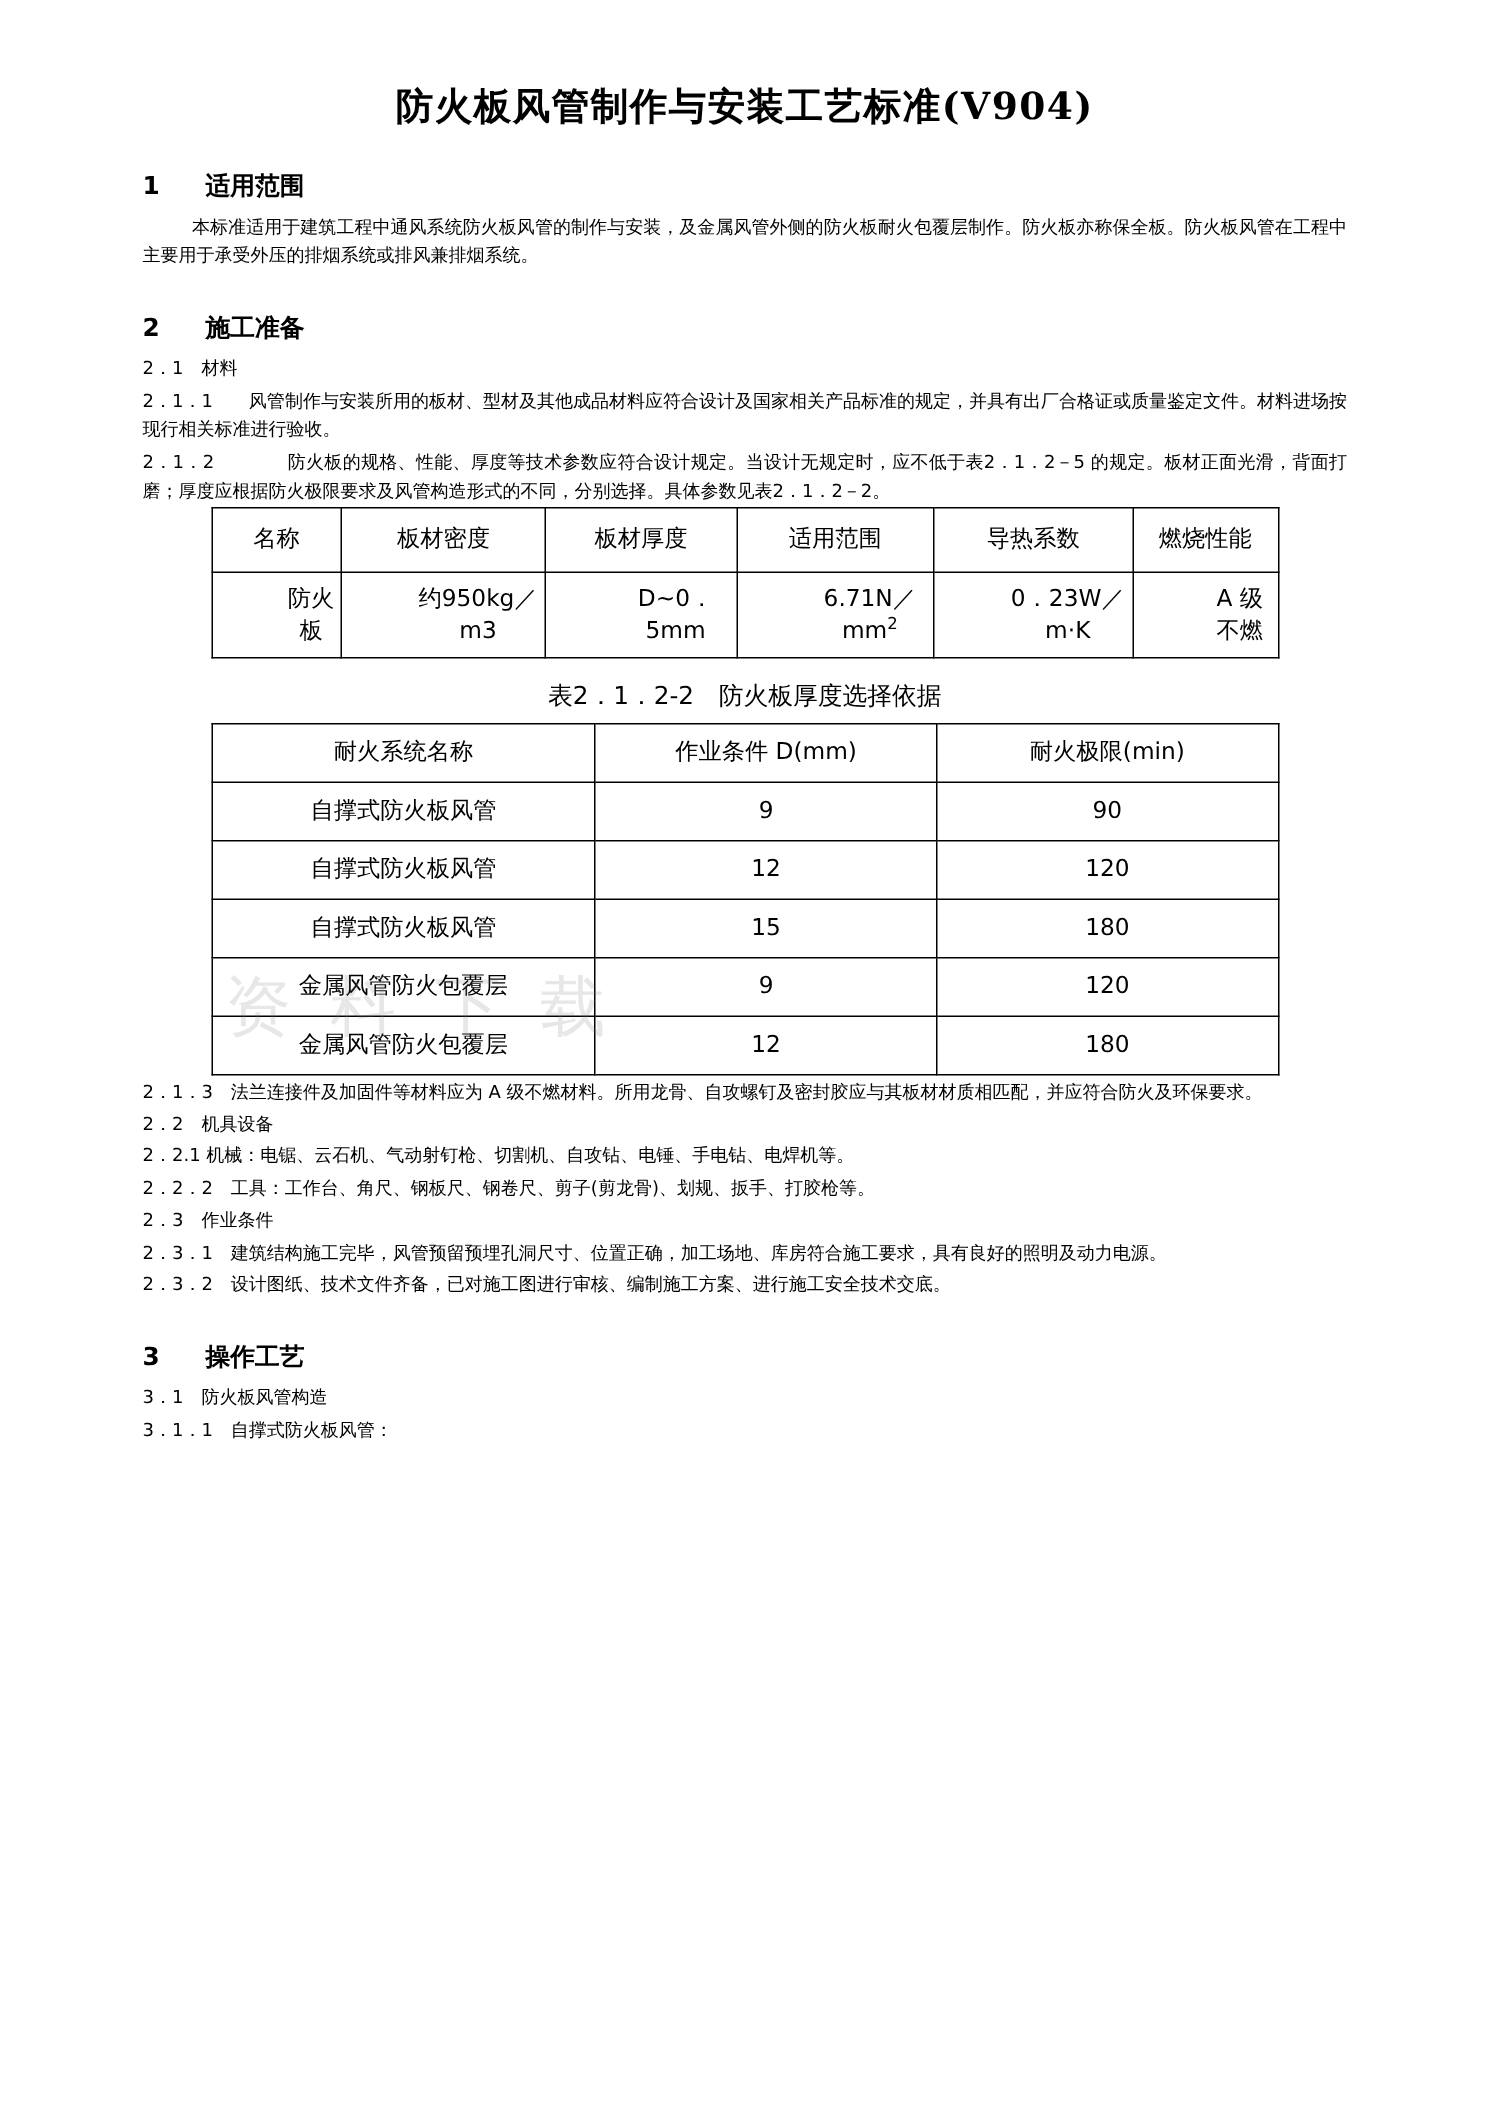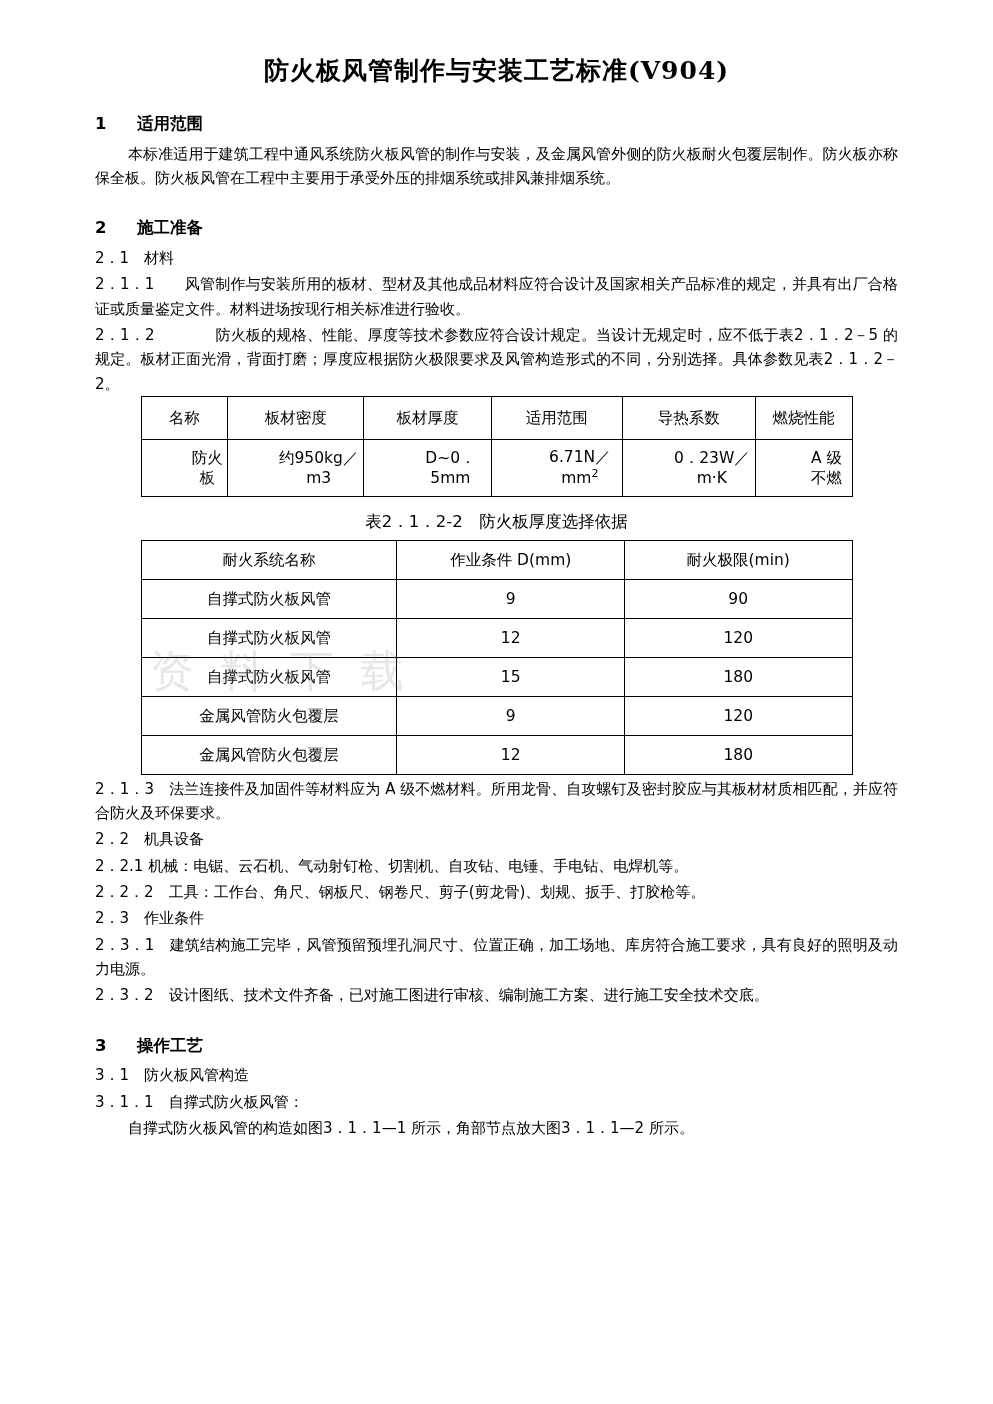--- a/index.html
+++ b/index.html
@@ -37,21 +37,21 @@
     font-size: 16.5px;
     margin-top: 26px;
     margin-bottom: 0;
     line-height: 1.5;
   }
   .h1 .num {
     display: inline-block;
     width: 42px;
   }
   .para {
-    font-size: 15px;
+    font-size: 12px;
     line-height: 1.62;
     margin: 5px 0 0 0;
     text-align: justify;
   }
   .indent {
     text-indent: 33px;
   }
   .tbl-caption {
     text-align: center;
     font-size: 16.5px;
@@ -182,15 +182,14 @@
   <p class="para tight">2．3　作业条件</p>
   <p class="para tight">2．3．1　建筑结构施工完毕，风管预留预埋孔洞尺寸、位置正确，加工场地、库房符合施工要求，具有良好的照明及动力电源。</p>
   <p class="para tight">2．3．2　设计图纸、技术文件齐备，已对施工图进行审核、编制施工方案、进行施工安全技术交底。</p>
 
   <div class="h1">
     <span class="num">3</span><span>操作工艺</span>
   </div>
 
   <p class="para">3．1　防火板风管构造</p>
   <p class="para tight">3．1．1　自撑式防火板风管：</p>
-  <p class="para indent tight">自撑式防火板风管的构造如图3．1．1—1 所示，角部节点放大图3．1．1—2 所示。</p>
 
 </div>
 
 </body></html>

